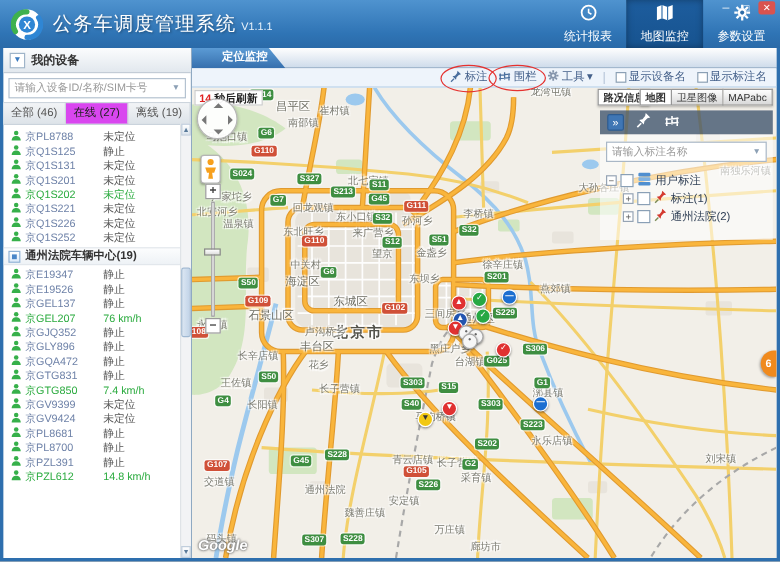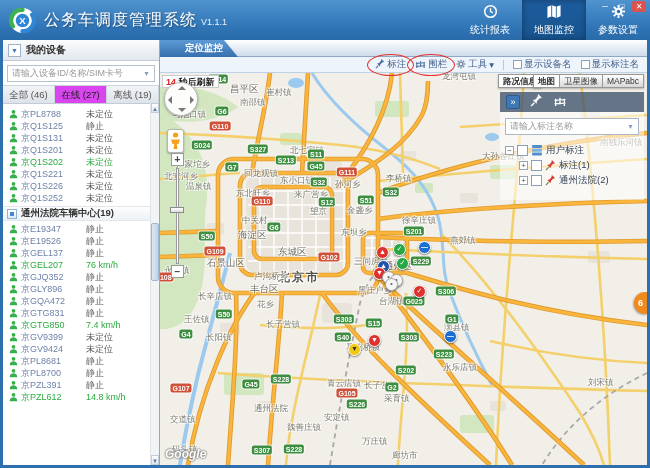--- a/index.html
+++ b/index.html
@@ -584,21 +584,21 @@
             <span class="map-label t" style="left: 219px; top: 229px; font-family: Liberation Serif, serif;">台湖镇</span>
             <span class="map-label t" style="left: 186px; top: 275px;">马驹桥镇</span>
             <span class="map-label t" style="left: 284px; top: 255px;">漷县镇</span>
             <span class="map-label t" style="left: 283px; top: 295px;">永乐店镇</span>
             <span class="map-label t" style="left: 167px; top: 311px;">青云店镇</span>
             <span class="map-label t" style="left: 204px; top: 313px;">长子营镇</span>
             <span class="map-label t" style="left: 224px; top: 326px;">采育镇</span>
             <span class="map-label t" style="left: 164px; top: 345px;">安定镇</span>
             <span class="map-label t" style="left: 127px; top: 355px; font-family: Liberation Mono, monospace;">魏善庄镇</span>
             <span class="map-label t" style="left: 94px; top: 336px;">通州法院</span>
-            <span class="map-label t" style="left: 10px; top: 347px;">交道镇</span>
+            <span class="map-label t" style="left: 10px; top: 329px;">交道镇</span>
             <span class="map-label t" style="left: 12px; top: 377px;">码头镇</span>
             <span class="map-label t" style="left: 202px; top: 369px;">万庄镇</span>
             <span class="map-label t" style="left: 232px; top: 383px;">廊坊市</span>
             <span class="map-label t" style="left: 428px; top: 310px;">刘宋镇</span>
             <span class="shield g" style="left: 58px; top: 6px;">S214</span>
             <span class="shield g" style="left: 62px; top: 38px;">G6</span>
             <span class="shield r" style="left: 60px; top: 53px;">G110</span>
             <span class="shield g" style="left: 42px; top: 72px;">S024</span>
             <span class="shield g" style="left: 98px; top: 76px;">S327</span>
             <span class="shield g" style="left: 72px; top: 94px;">G7</span>

